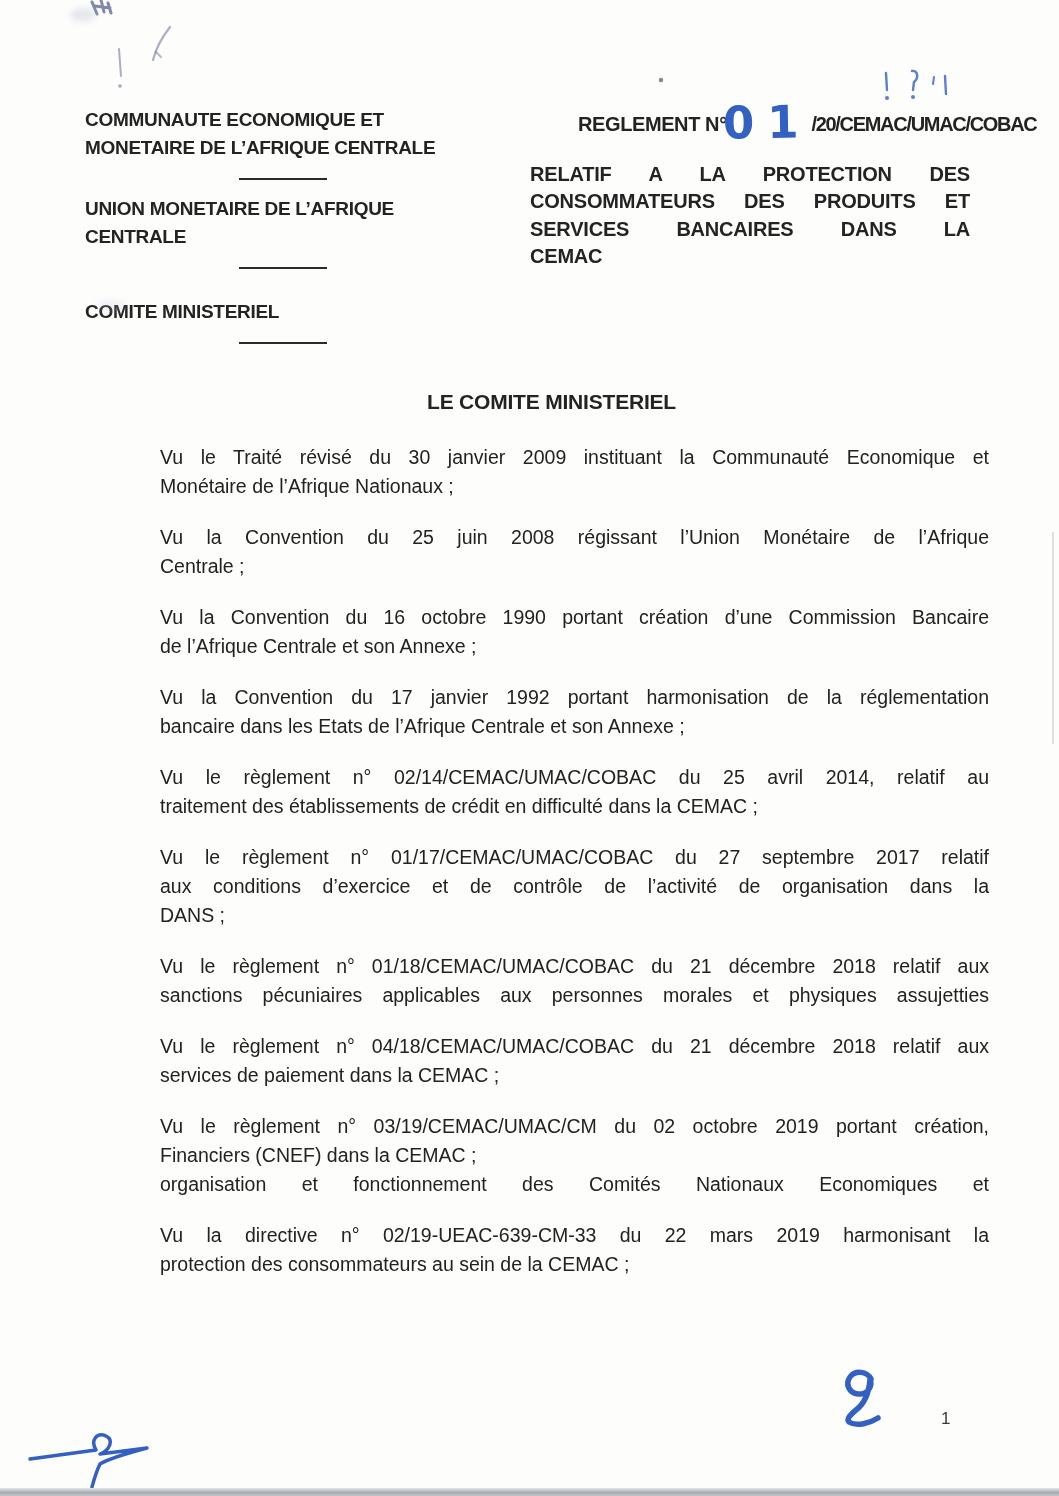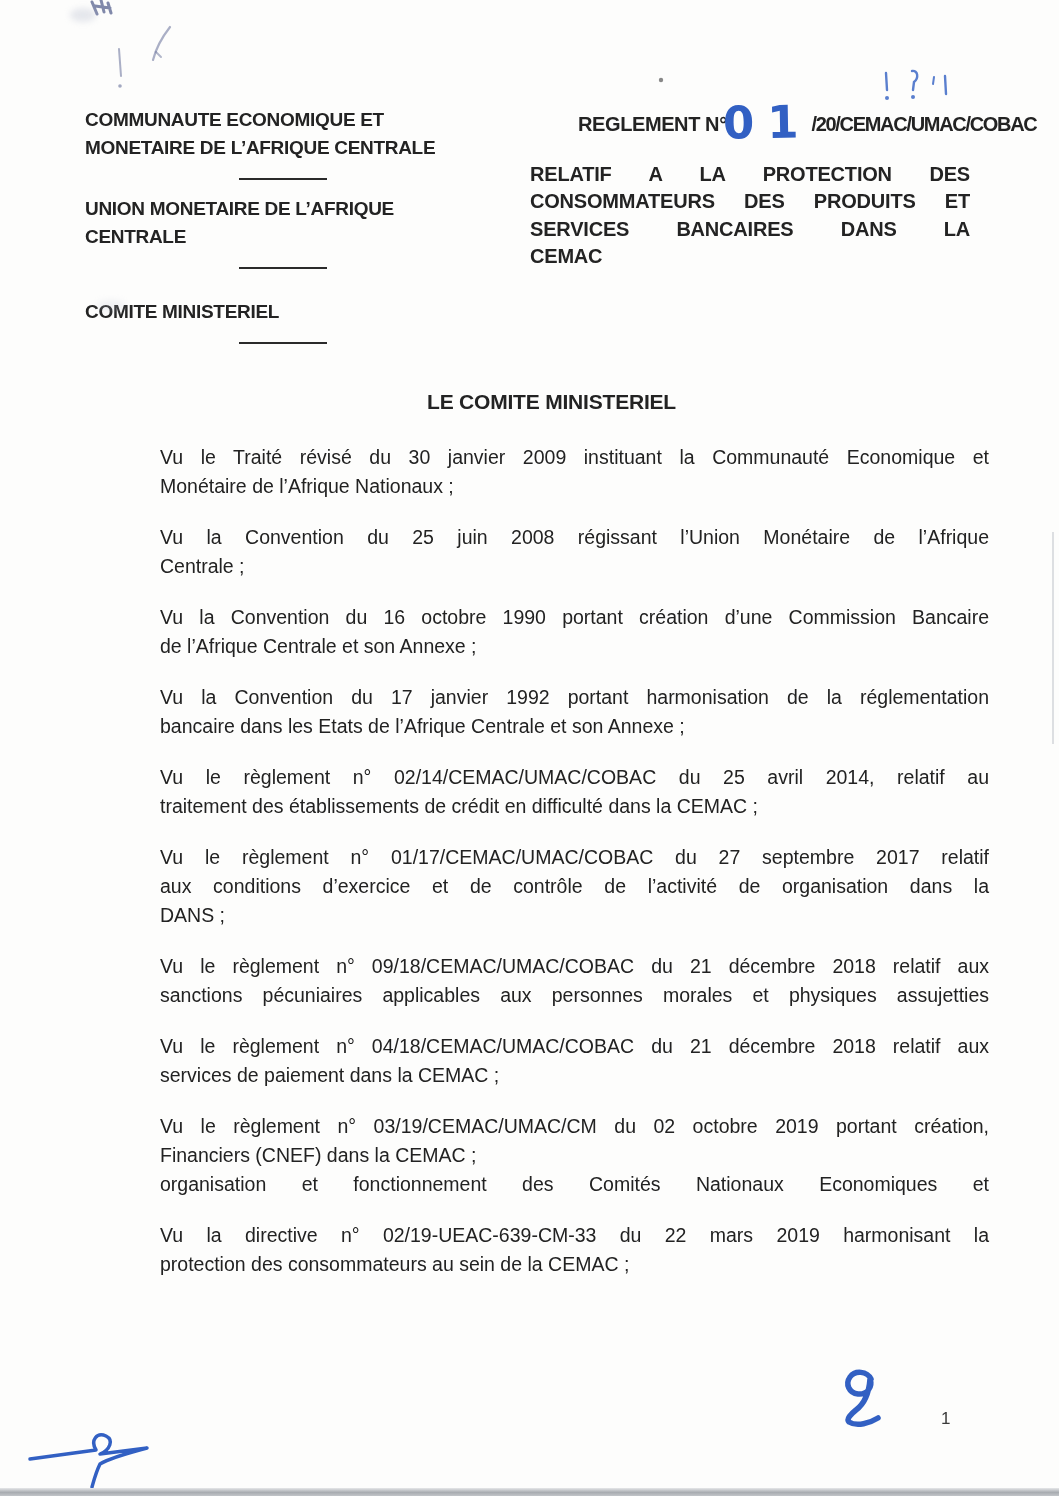--- a/index.html
+++ b/index.html
@@ -135,21 +135,21 @@
       <div class="para">
         <div class="line just">Vu le règlement n° 02/14/CEMAC/UMAC/COBAC du 25 avril 2014, relatif au</div>
         <div class="line">traitement des établissements de crédit en difficulté dans la CEMAC ;</div>
       </div>
       <div class="para">
         <div class="line just">Vu le règlement n° 01/17/CEMAC/UMAC/COBAC du 27 septembre 2017 relatif</div>
         <div class="line just">aux conditions d’exercice et de contrôle de l’activité de organisation dans la</div>
         <div class="line">DANS ;</div>
       </div>
       <div class="para">
-        <div class="line just">Vu le règlement n° 09/18/CEMAC/UMAC/COBAC du 21 décembre 2018 relatif aux</div>
+        <div class="line just">Vu le règlement n° 01/18/CEMAC/UMAC/COBAC du 21 décembre 2018 relatif aux</div>
         <div class="line just">sanctions pécuniaires applicables aux personnes morales et physiques assujetties</div>
       </div>
       <div class="para">
         <div class="line just">Vu le règlement n° 04/18/CEMAC/UMAC/COBAC du 21 décembre 2018 relatif aux</div>
         <div class="line">services de paiement dans la CEMAC ;</div>
       </div>
       <div class="para">
         <div class="line just">Vu le règlement n° 03/19/CEMAC/UMAC/CM du 02 octobre 2019 portant création,</div>
         <div class="line">Financiers (CNEF) dans la CEMAC ;</div>
         <div class="line just">organisation et fonctionnement des Comités Nationaux Economiques et</div>

